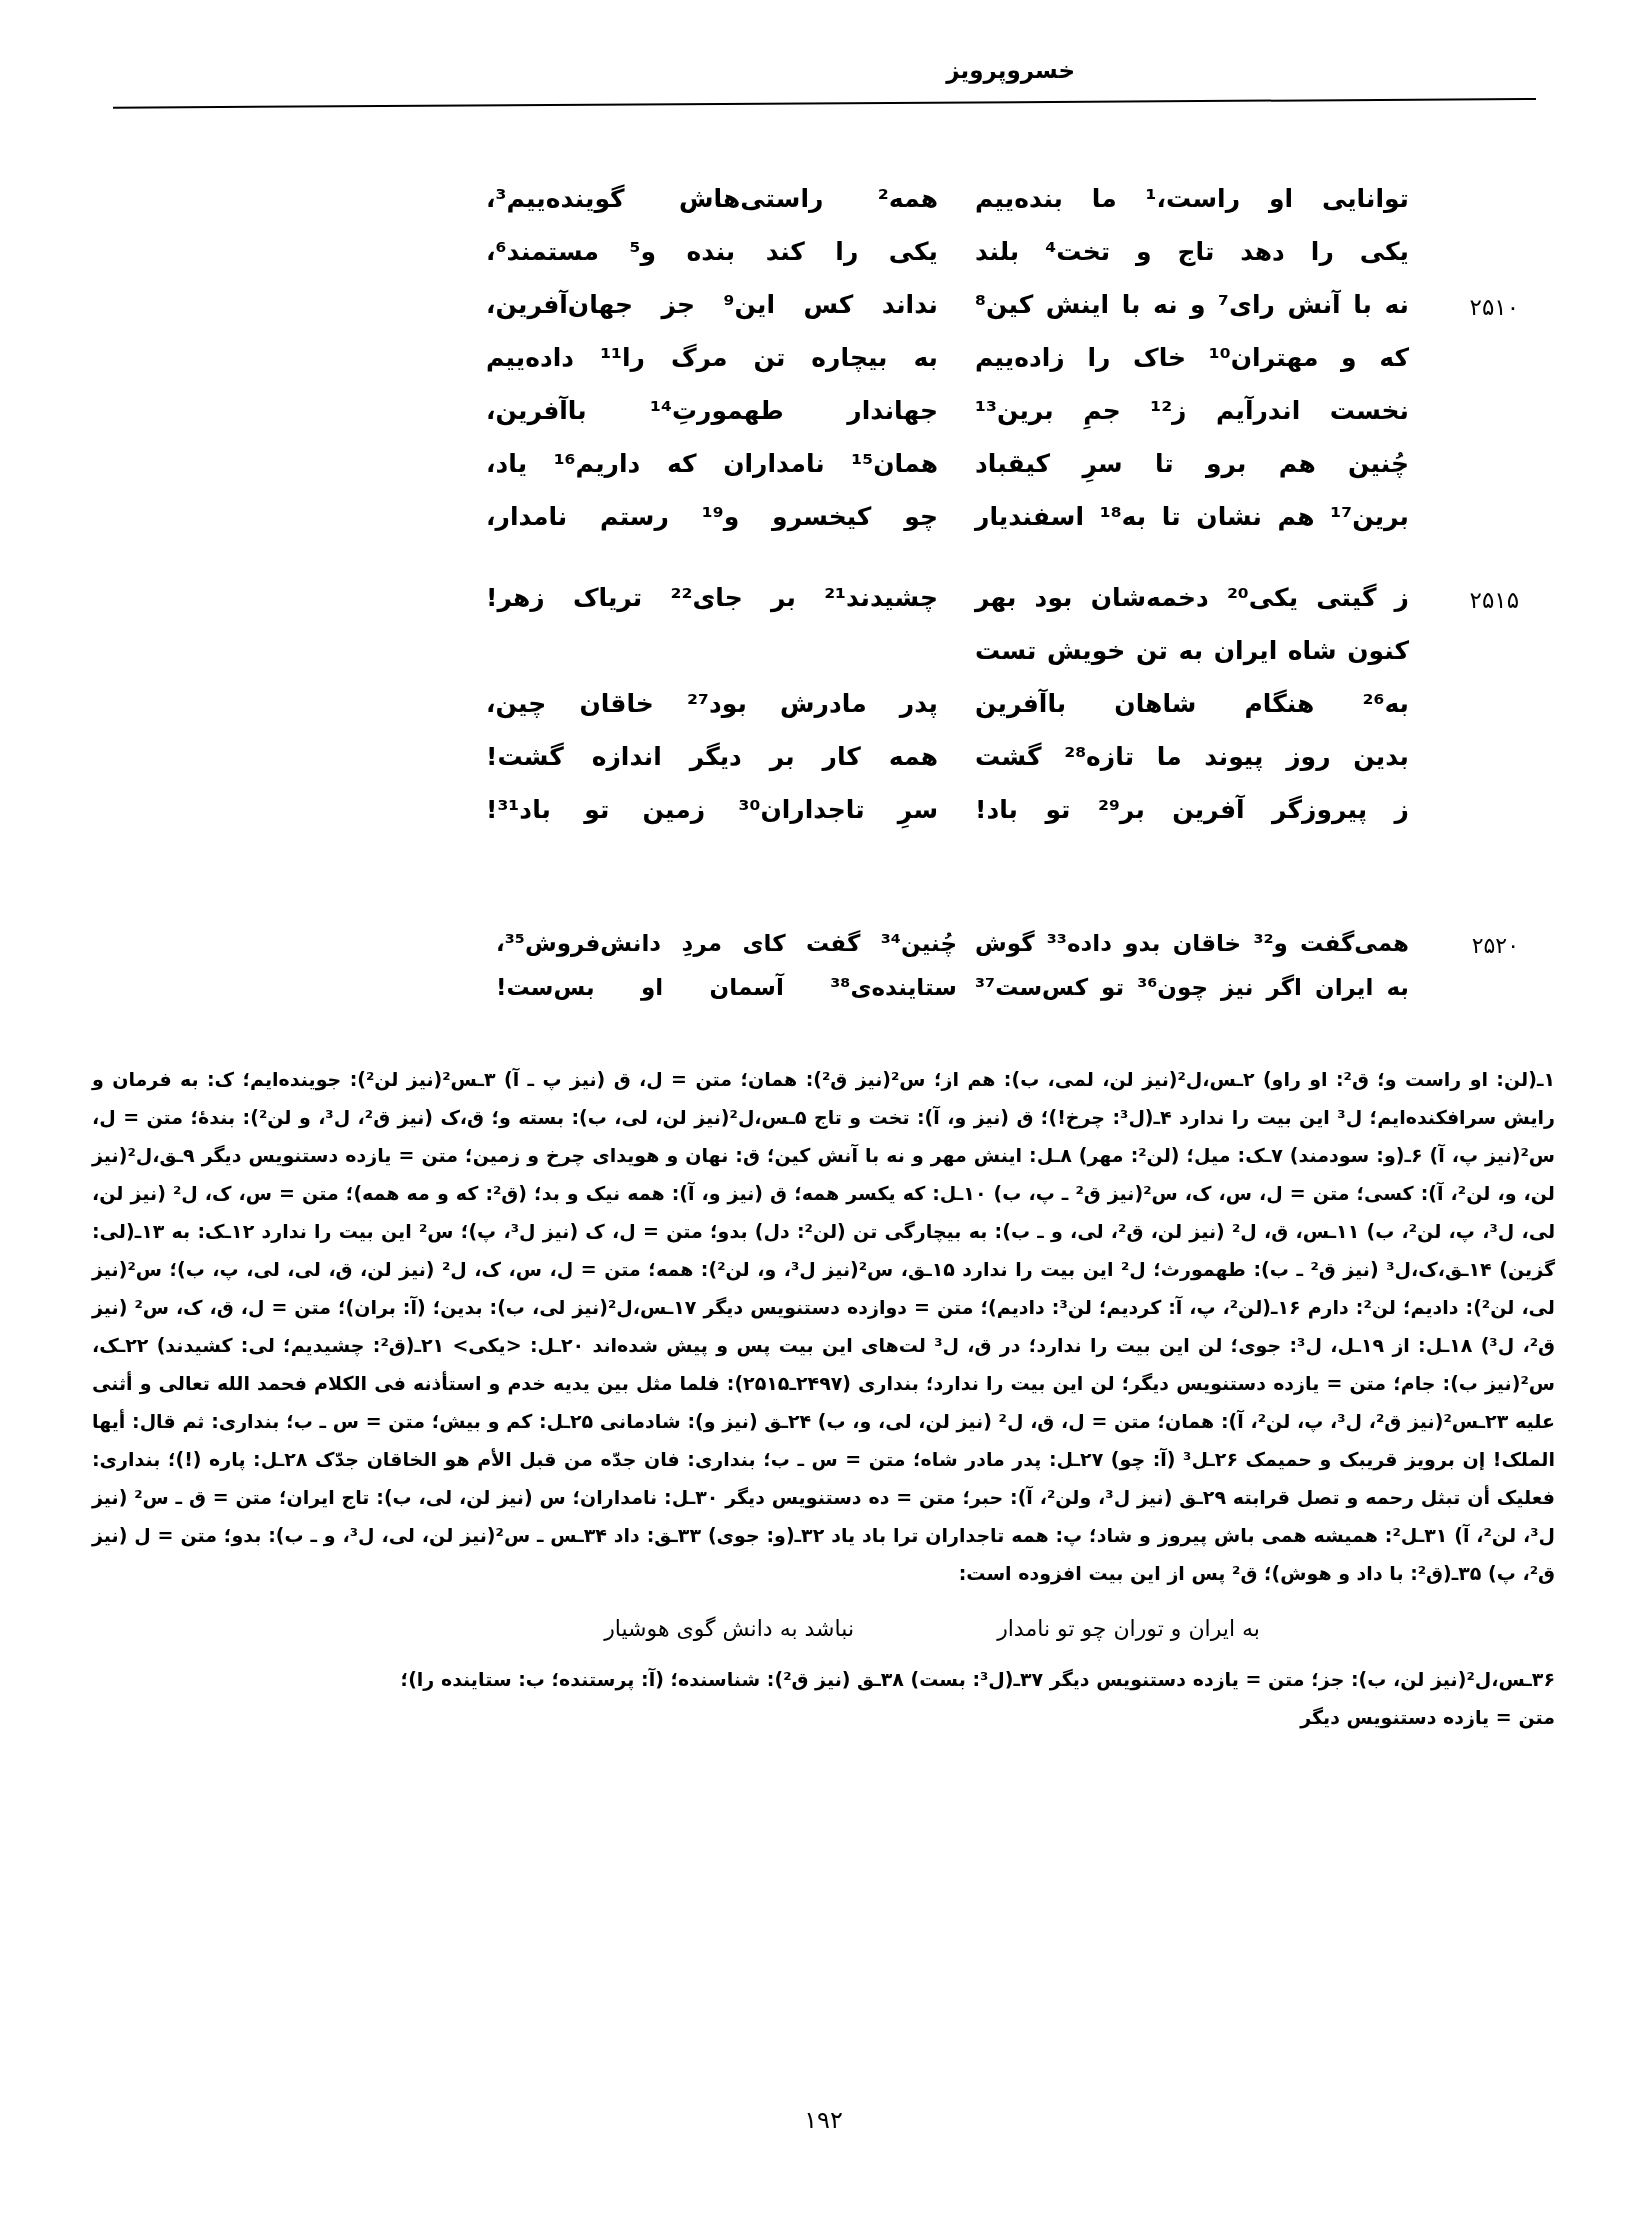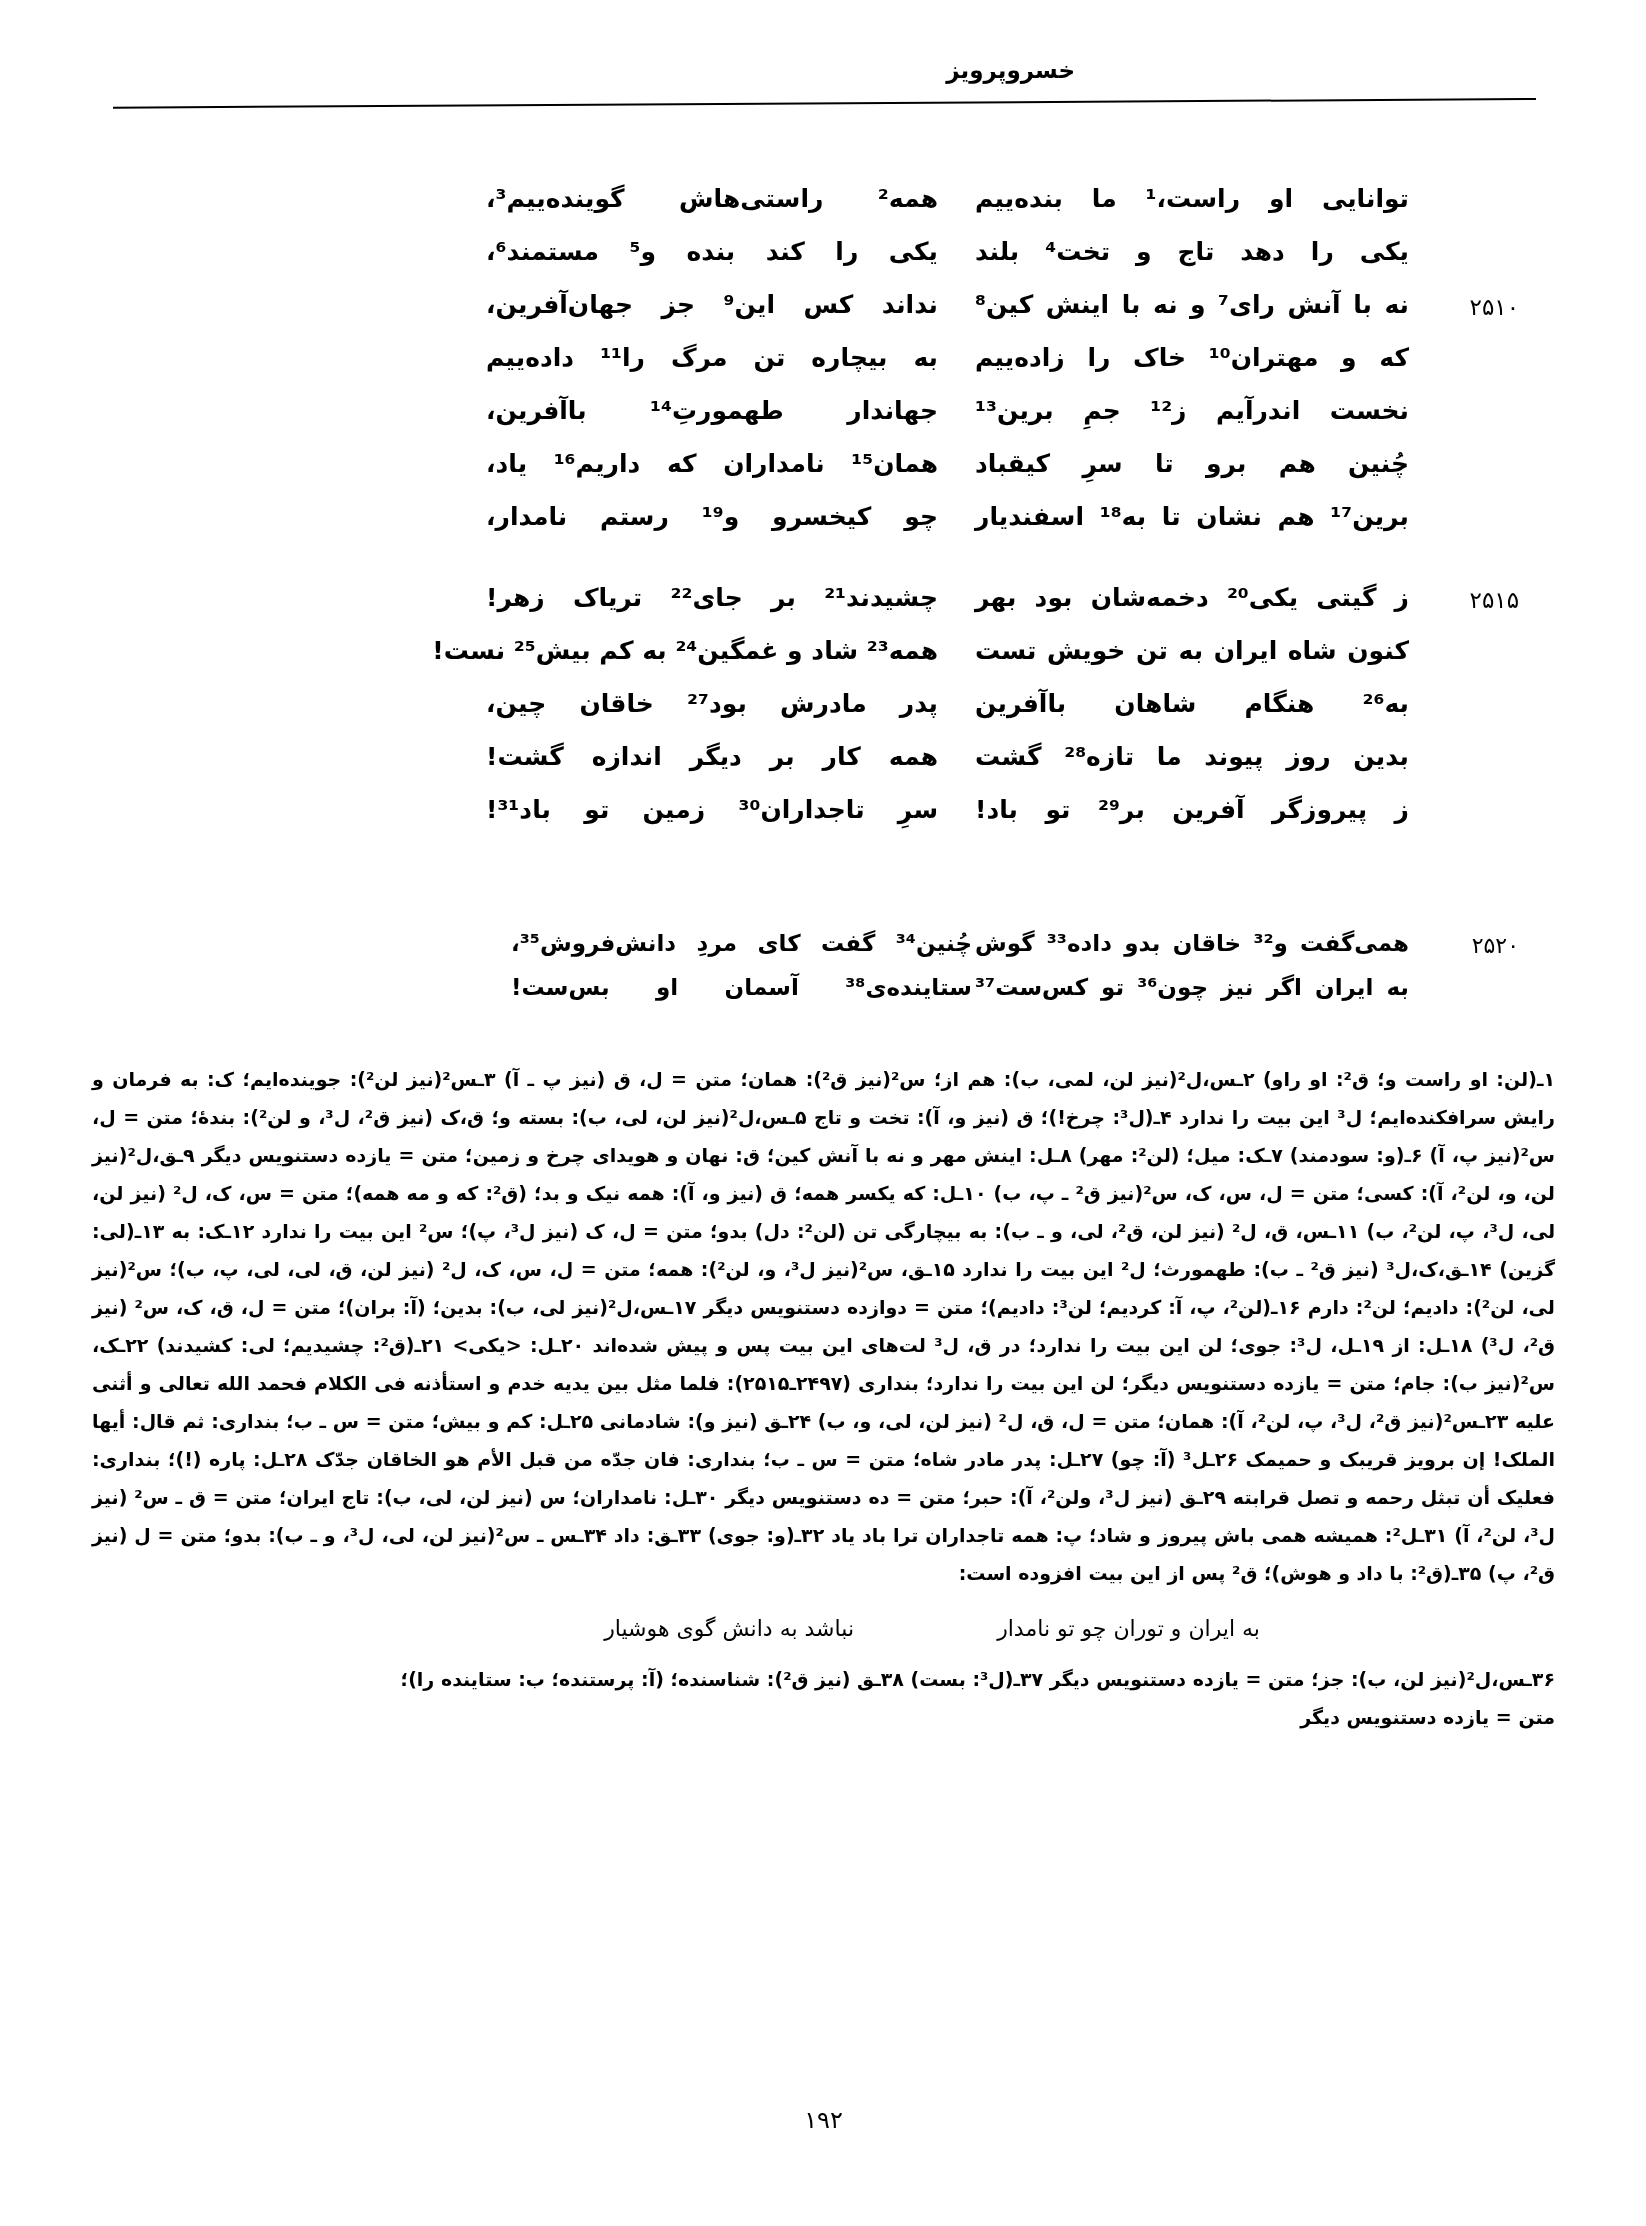--- a/index.html
+++ b/index.html
@@ -81,21 +81,21 @@
   }
 
   
   .tail-group{
     position:absolute;
     top:923px;right:111px;left:111px;
   }
   .tail-group .couplet{height:44px;}
   .tail-group .hemistich{font-size:23px;line-height:41px;}
   .tail-group .hem-right{right:127px;width:434px;}
-  .tail-group .hem-left{right:564px;width:461px;}
+  .tail-group .hem-left{right:579px;width:461px;}
   .tail-group .bnum{font-size:22px;line-height:41px;}
 
   
   .apparatus{
     position:absolute;
     top:1060px;right:92px;left:92px;
     direction:rtl;
     text-align:justify;
     text-align-last:right;
     font-size:19px;
@@ -193,21 +193,20 @@
         <span class="hemistich hem-left">چو کیخسرو و¹⁹ رستم نامدار،</span>
       </div>
       <div class="couplet spaced">
         <span class="bnum">۲۵۱۵</span>
         <span class="hemistich hem-right">ز گیتی یکی²⁰ دخمه‌شان بود بهر</span>
         <span class="hemistich hem-left">چشیدند²¹ بر جای²² تریاک زهر!</span>
       </div>
       <div class="couplet">
         <span class="bnum"></span>
         <span class="hemistich hem-right">کنون شاه ایران به تن خویش تست</span>
-        <span class="hemistich hem-left">همه²³ شاد و غمگین²⁴ به کم بیش²⁵ نست!</span>
       </div>
       <div class="couplet">
         <span class="bnum"></span>
         <span class="hemistich hem-right">به²⁶ هنگام شاهان باآفرین</span>
         <span class="hemistich hem-left">پدر مادرش بود²⁷ خاقان چین،</span>
       </div>
       <div class="couplet">
         <span class="bnum"></span>
         <span class="hemistich hem-right">بدین روز پیوند ما تازه²⁸ گشت</span>
         <span class="hemistich hem-left">همه کار بر دیگر اندازه گشت!</span>

